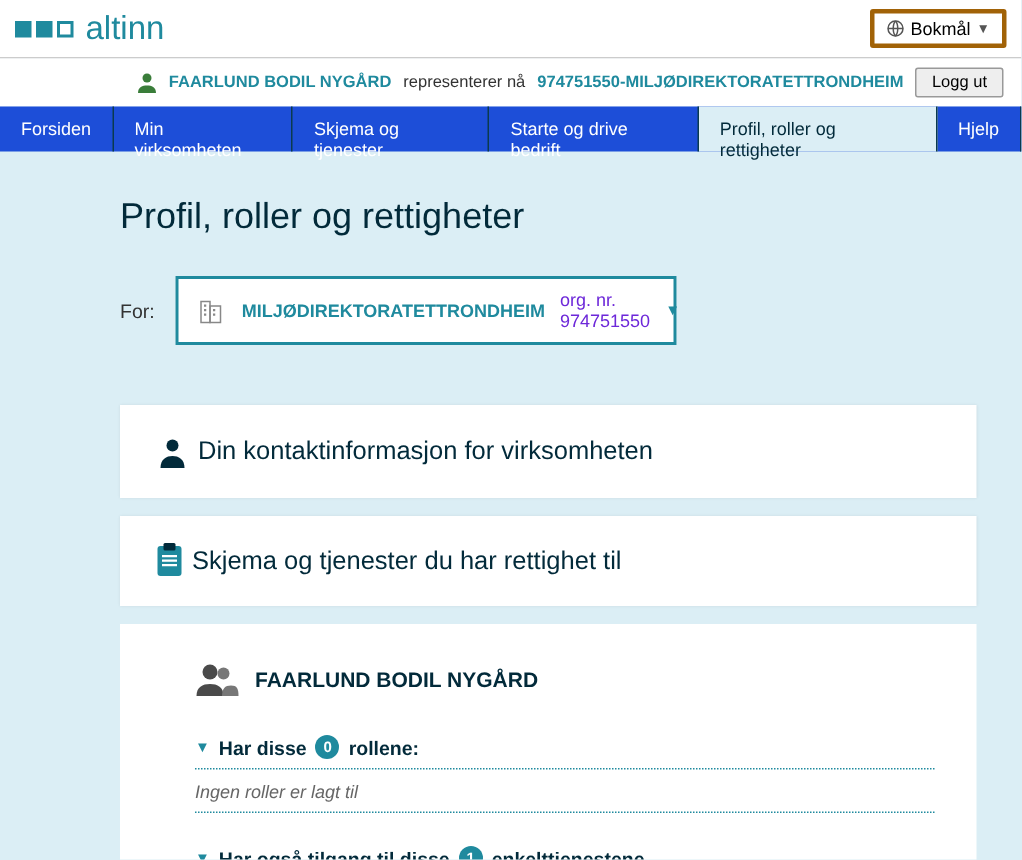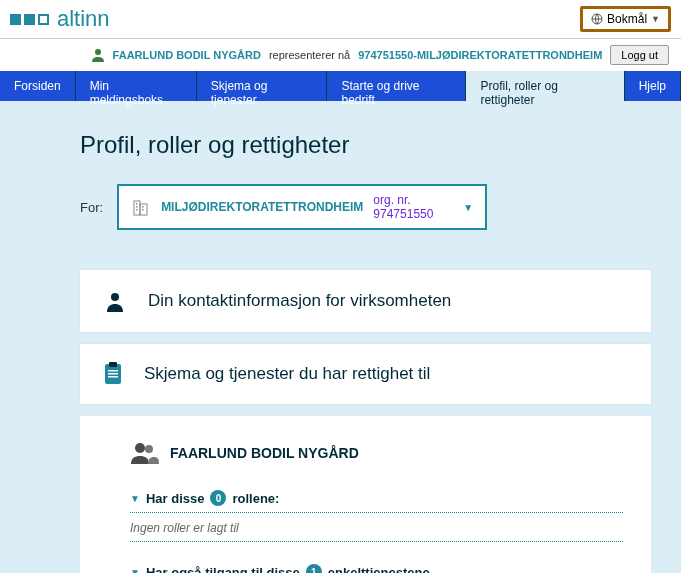--- a/index.html
+++ b/index.html
@@ -20,26 +20,26 @@
 .userbar .urep{color:#333}
 .userbar .uorg{color:#1f8a9e;font-weight:bold}
 .loggut{border:1px solid #999;padding:3px 10px;background:#eee;font-size:11px;cursor:pointer;border-radius:2px}
 .nav{background:#1d4ed8;display:flex;height:30px}
 .nav-item{color:#fff;font-size:12px;padding:8px 14px;border-right:1px solid #0a3a4f;cursor:pointer}
 .nav-item.active{background:#dbeef5;color:#022a3a}
 .content{padding:30px 30px 0 80px}
 h1{color:#022a3a;font-size:24px;font-weight:normal;margin-bottom:25px}
 .for-row{display:flex;align-items:center;gap:14px;margin-bottom:40px}
 .for-label{font-size:13px;color:#333}
-.org-select{border:2px solid #1f8a9e;background:#fff;padding:7px 12px;display:flex;align-items:center;gap:10px;width:370px;cursor:pointer}
+.org-select{border:2px solid #1f8a9e;background:#fff;padding:7px 12px;display:flex;align-items:center;gap:10px;width:334px;cursor:pointer}
 .org-select .bicon{color:#888}
 .org-name{color:#1f8a9e;font-weight:bold;font-size:12px}
 .org-nr{color:#6d28d9;font-size:12px}
 .org-select .caret{margin-left:auto;color:#1f8a9e;font-size:10px}
-.card{background:#fff;margin-bottom:12px;padding:18px 22px;display:flex;align-items:center;gap:20px;box-shadow:0 0 2px rgba(0,0,0,.08)}
+.card{background:#fff;margin-bottom:12px;padding:18px 22px;display:flex;align-items:center;gap:4px;box-shadow:0 0 2px rgba(0,0,0,.08)}
 .card-title{color:#022a3a;font-size:17px}
 .icon-circle{width:26px;height:26px;display:flex;align-items:center;justify-content:center;font-size:20px;color:#022a3a}
 .panel{background:#fff;padding:20px 28px 20px 50px}
 .person-row{display:flex;align-items:center;gap:10px;padding:6px 0 4px;justify-content:space-between}
 .person-left{display:flex;align-items:center;gap:10px}
 .person-icon{font-size:24px;color:#4a4a4a}
 .person-name{color:#022a3a;font-weight:bold;font-size:14px}
 .remove-link{color:#c0392b;font-size:12px;border-bottom:1px solid #c0392b;padding-bottom:1px;cursor:pointer;text-decoration:none}
 .sect-head{display:flex;align-items:center;gap:6px;margin-top:22px;color:#022a3a;font-weight:bold;font-size:13px;border-bottom:1px dotted #1f8a9e;padding-bottom:6px;cursor:pointer}
 .sect-head .tri{color:#1f8a9e;font-size:10px}
@@ -83,21 +83,21 @@
       </svg>
   </span>
   <span class="uname">FAARLUND BODIL NYGÅRD</span>
   <span class="urep">representerer nå</span>
   <span class="uorg">974751550-MILJØDIREKTORATETTRONDHEIM</span>
   <button class="loggut">Logg ut</button>
 </div>
 
 <div class="nav">
   <div class="nav-item">Forsiden</div>
-  <div class="nav-item">Min meldingsboks</div>
+  <div class="nav-item">Min virksomheten</div>
   <div class="nav-item">Skjema og tjenester</div>
   <div class="nav-item">Starte og drive bedrift</div>
   <div class="nav-item active">Profil, roller og rettigheter</div>
   <div class="nav-item">Hjelp</div>
 </div>
 
 <div class="content">
   <h1>Profil, roller og rettigheter</h1>
 
   <div class="for-row">

